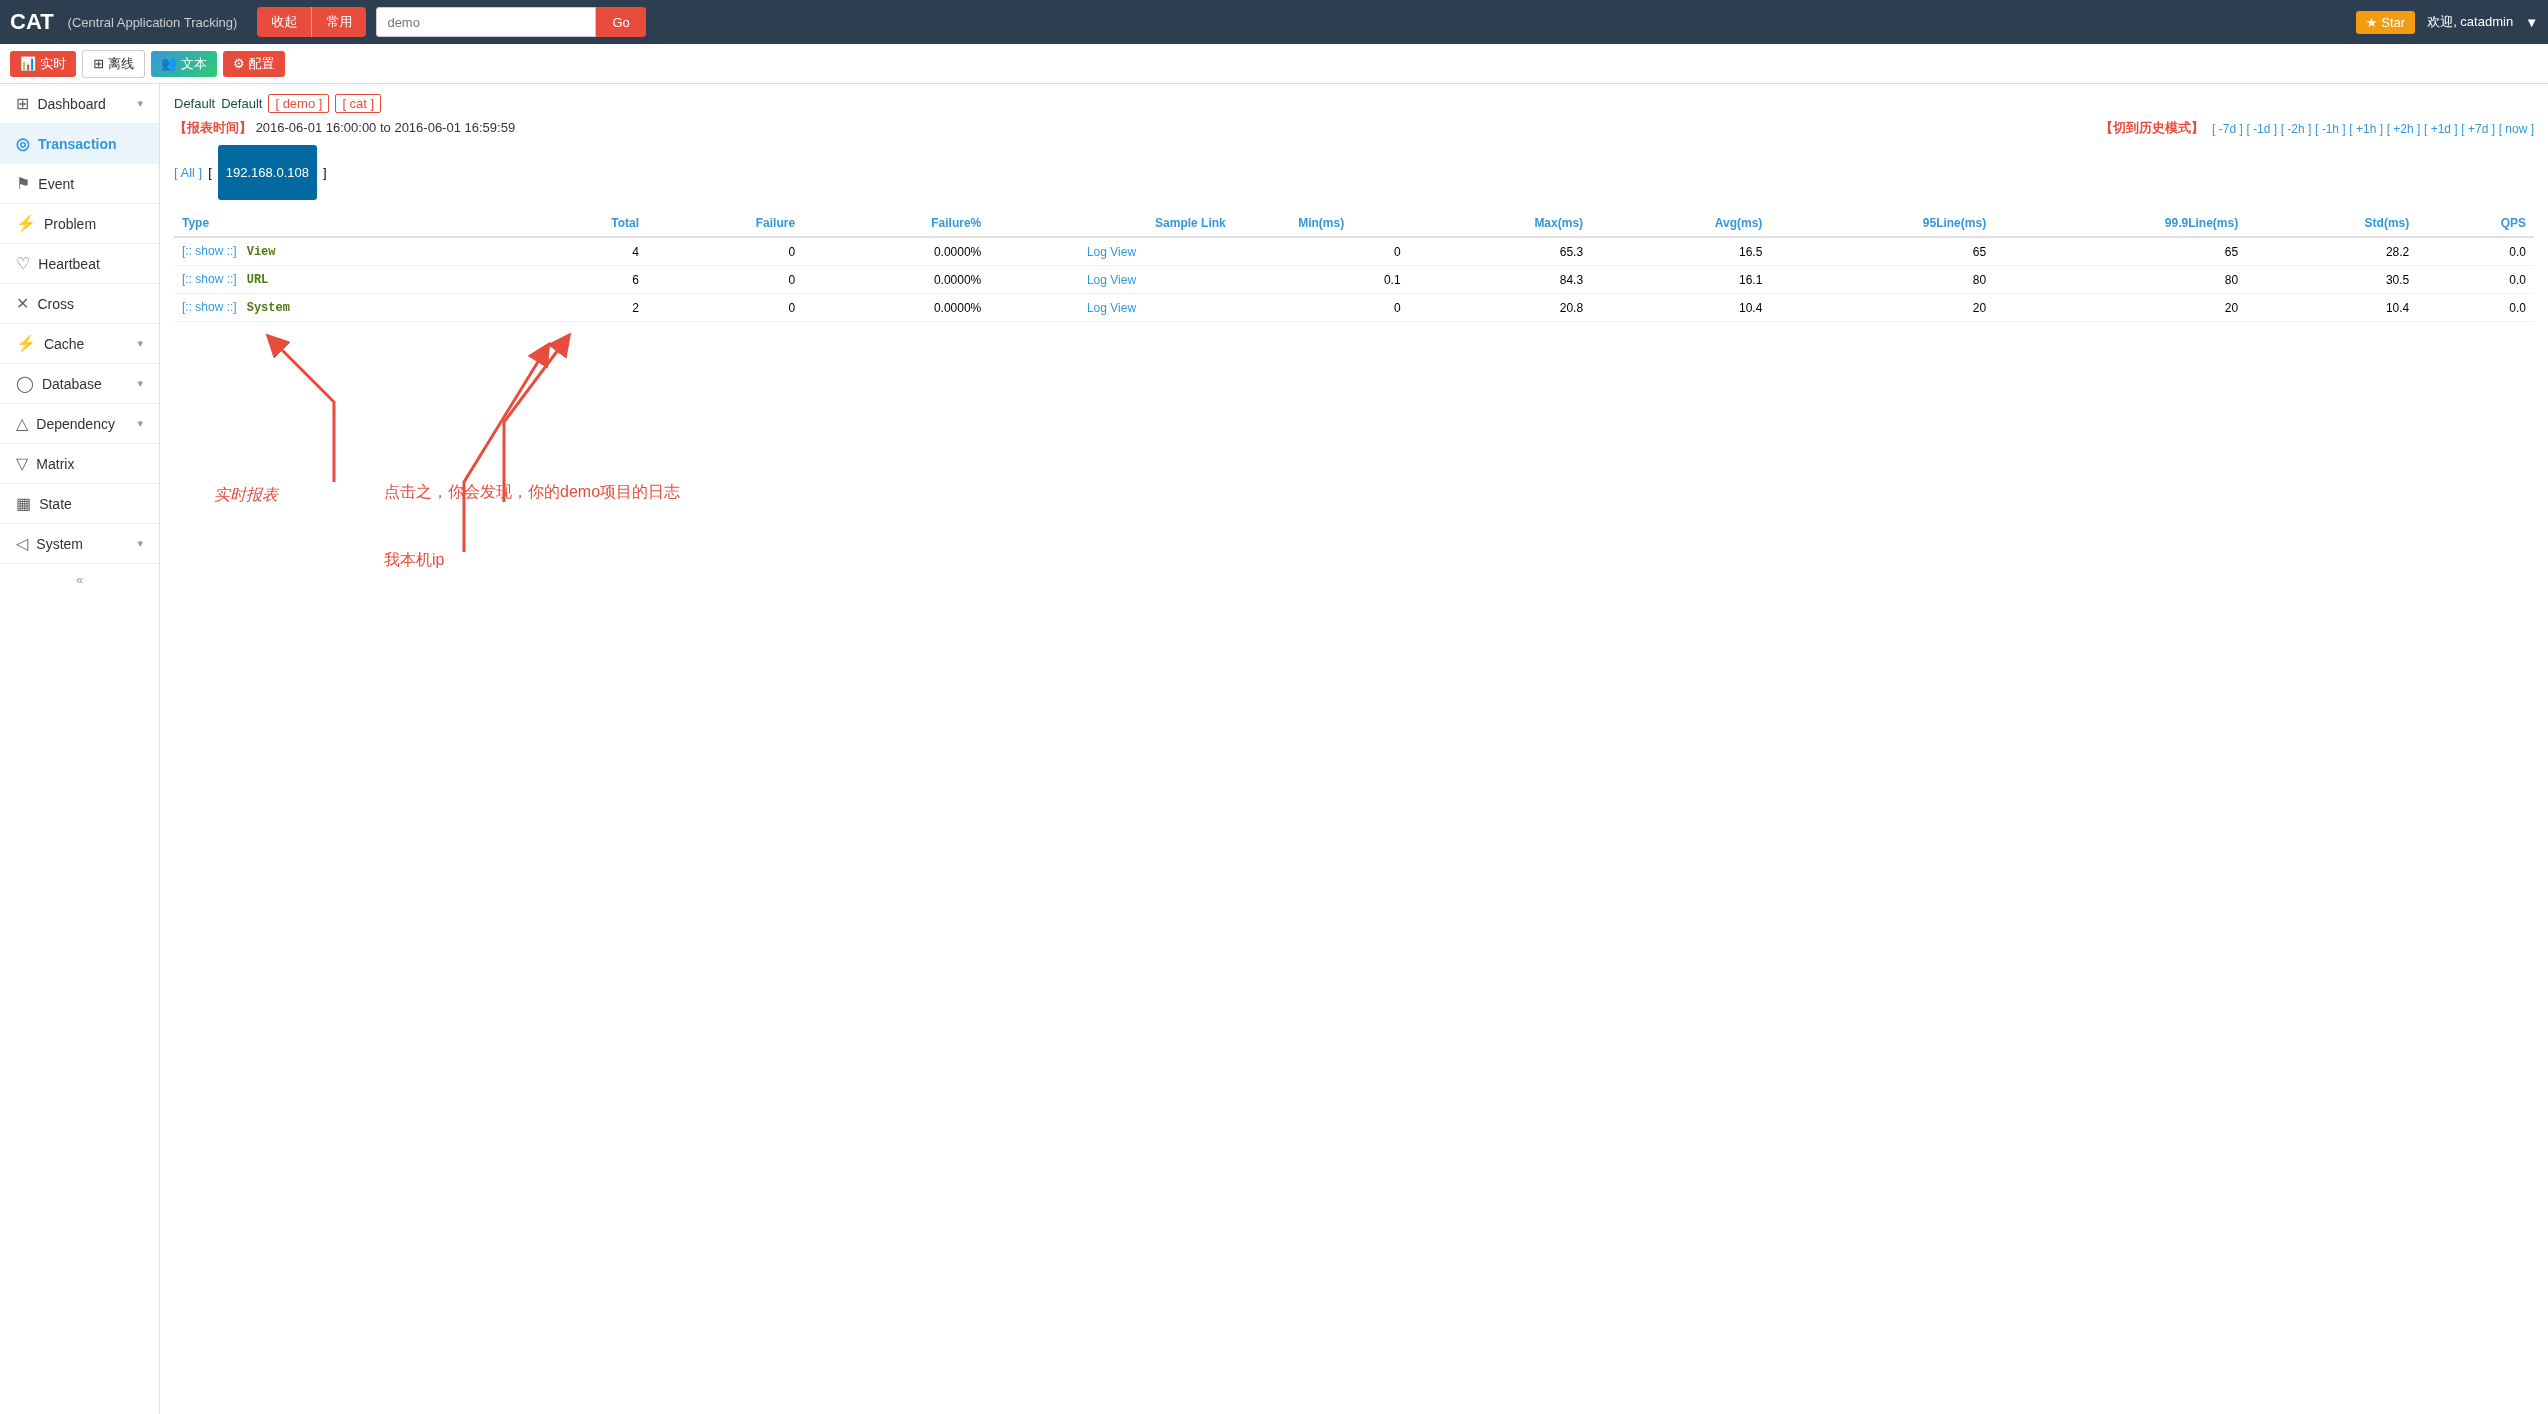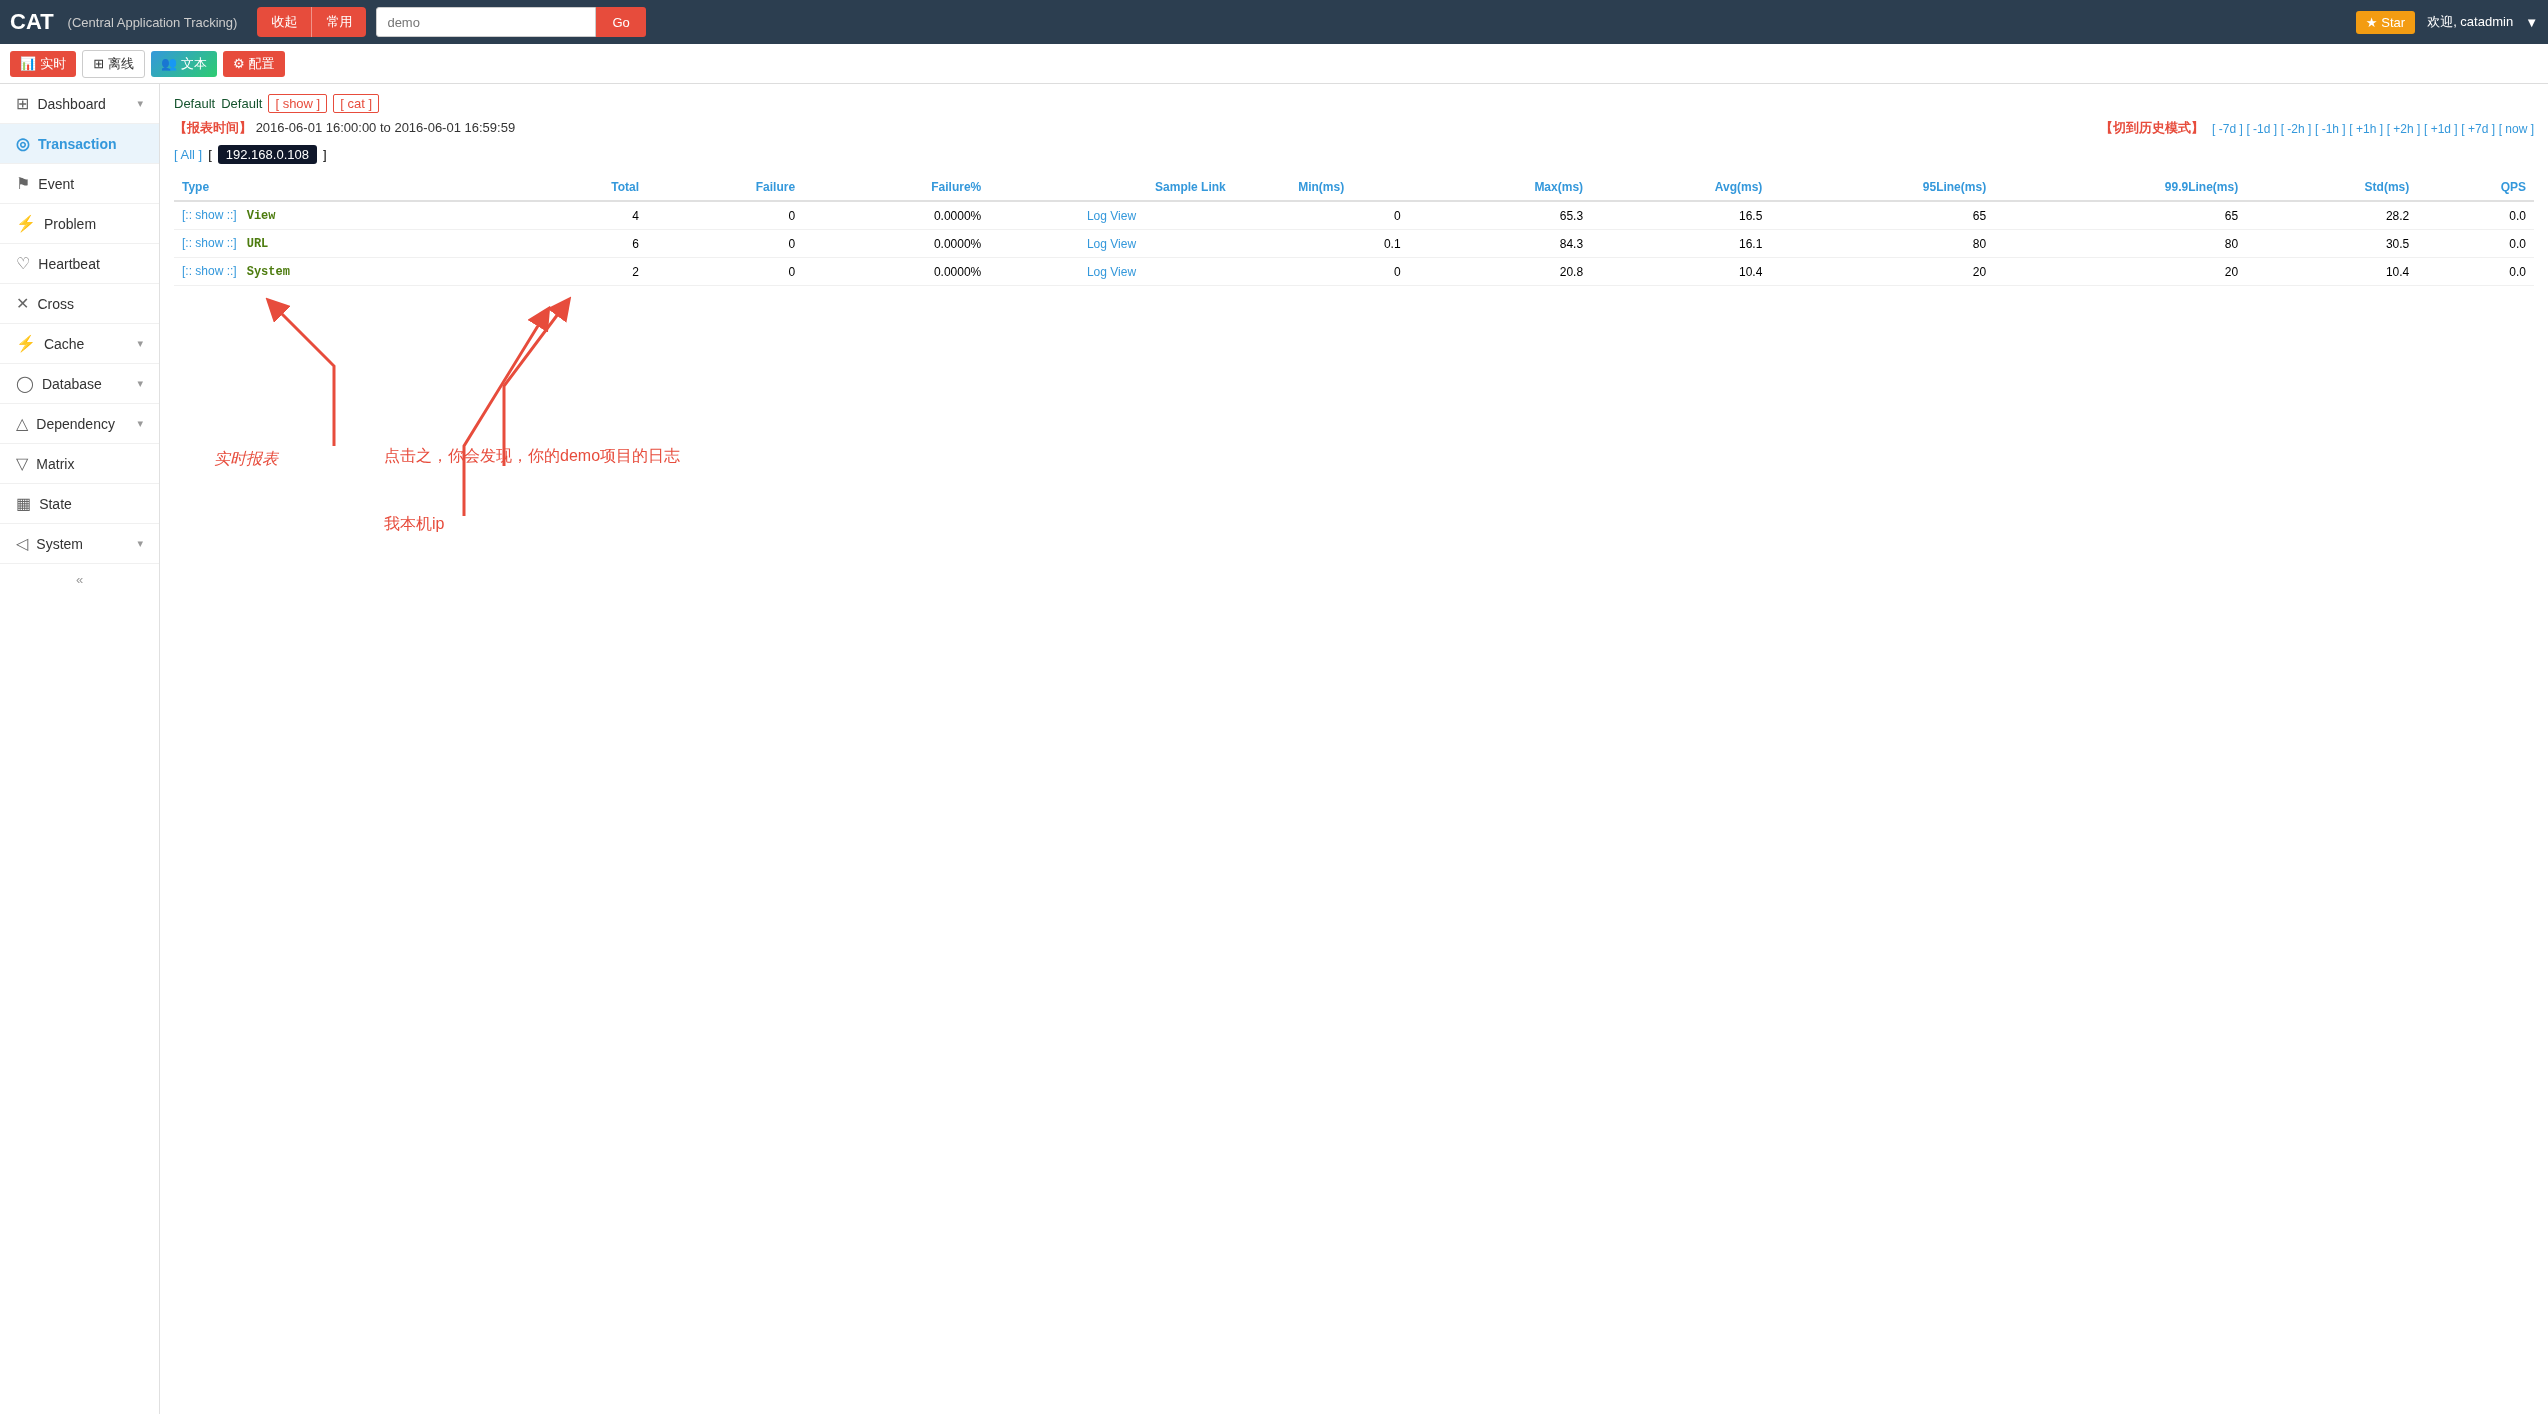--- a/index.html
+++ b/index.html
@@ -242,23 +242,23 @@
     
     .ip-filter-row {
       display: flex;
       align-items: center;
       gap: 6px;
       margin-bottom: 10px;
       font-size: 13px;
     }
     .ip-filter-row a { color: #3498db; text-decoration: none; }
     .ip-filter-row .ip-highlight {
-      background: #0f172a;
-      color: #fff;
-      padding: 2px 8px;
+      background: #0369a1;
+      color: #fff;
+      padding: 20px 8px;
       border-radius: 3px;
     }
 
     
     table {
       width: 100%;
       border-collapse: collapse;
       font-size: 12px;
     }
     thead tr th {
@@ -413,21 +413,21 @@
     <div class="sidebar-collapse-btn">
       <span>«</span>
     </div>
   </div>
 
   <div class="main-content">
 
     <div class="breadcrumb-row">
       <span class="breadcrumb-default">Default</span>
       <span class="breadcrumb-default">Default</span>
-      <a class="breadcrumb-link">[ show ]</a>
+      <a class="breadcrumb-link">[ demo ]</a>
       <a class="breadcrumb-link">[ cat ]</a>
     </div>
 
     <div class="time-row">
       <div>
         <span class="time-label">【报表时间】</span>
         <span class="time-value">2016-06-01 16:00:00 to 2016-06-01 16:59:59</span>
       </div>
       <div class="time-nav">
         <span class="hist-label">【切到历史模式】</span>

